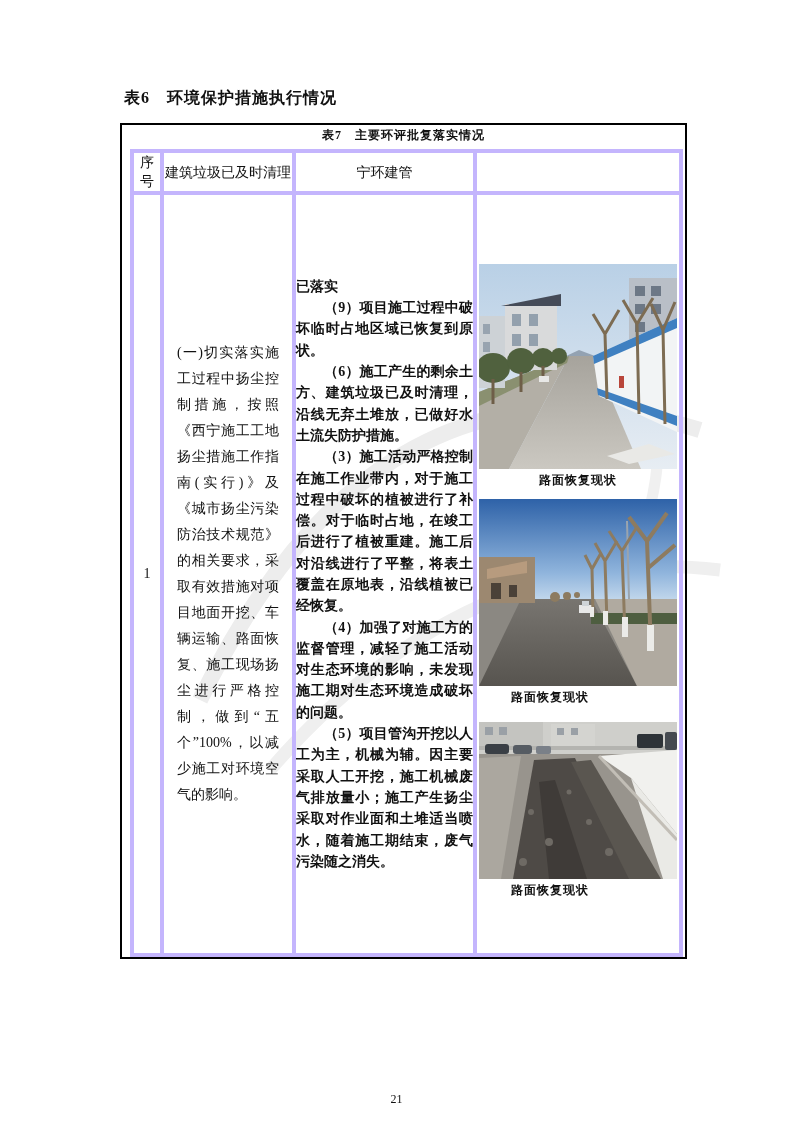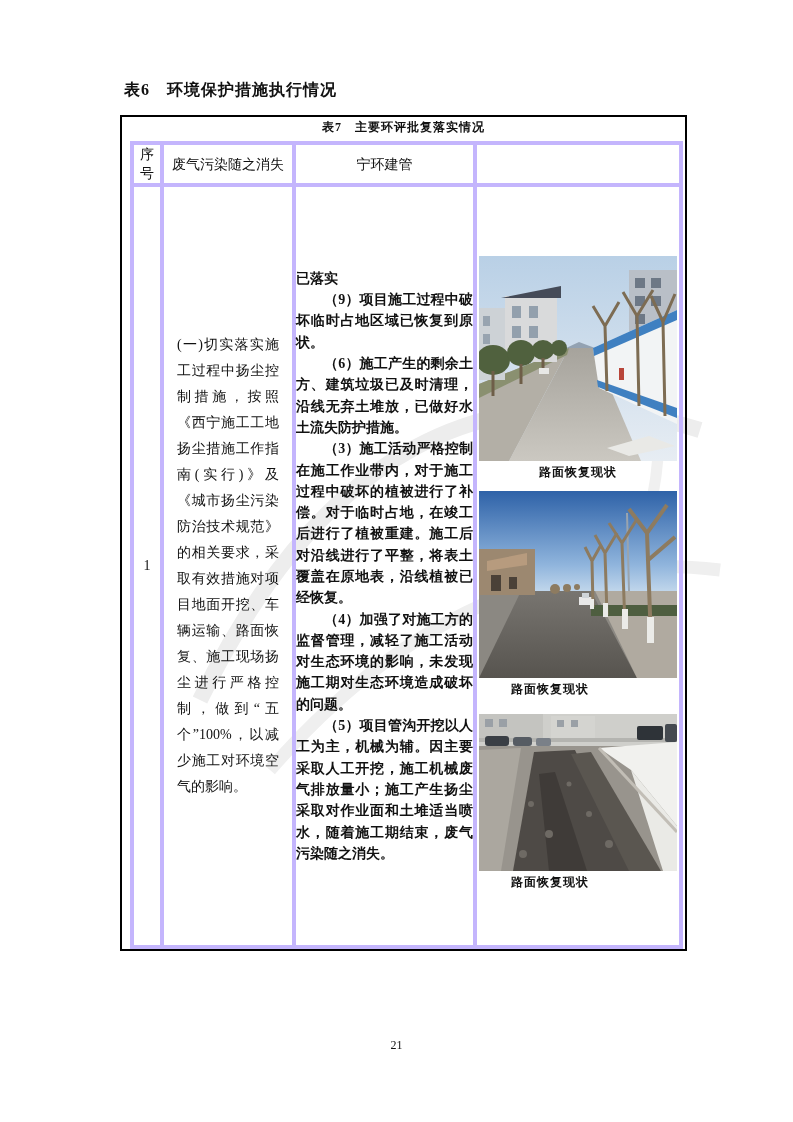--- a/index.html
+++ b/index.html
@@ -1,21 +1,21 @@
 <!DOCTYPE html>
 <html><head>
 <meta charset="utf-8">
 <style>
   html,body{margin:0;padding:0;}
   body{
     width:793px;height:1122px;background:#ffffff;position:relative;overflow:hidden;
     font-family:"Liberation Serif","DejaVu Serif",serif;color:#111;
   }
   .watermark{position:absolute;left:0;top:0;z-index:0;pointer-events:none;}
-  .content{position:absolute;left:113px;top:80px;width:567px;z-index:1;padding-left:7px;}
+  .content{position:absolute;left:113px;top:88px;width:567px;z-index:1;padding-left:7px;}
   .h6{
     font-size:16px;font-weight:bold;margin:0 0 14px 4px;letter-spacing:1px;
   }
   .outer-box{border:2px solid #000;}
   .intro{
     margin:8px 8px 4px 8px;font-size:15px;line-height:29px;
     text-indent:2em;text-align:justify;letter-spacing:0.5px;
   }
   .t7title{
     text-align:center;font-weight:bold;font-size:12px;margin:2px 0 5px 0;letter-spacing:1px;
@@ -44,21 +44,21 @@
   figure.f1{margin-top:14px;}
   figure.f2{margin-top:10px;}
   figure.f3{margin-top:16px;}
   figure svg{display:block;margin:0 auto;}
   figcaption{
     font-weight:bold;font-size:12px;letter-spacing:1px;margin-top:3px;
   }
   figcaption.cap-center{text-align:center;}
   figcaption.cap-left{text-align:left;padding-left:34px;}
   .footer{
-    position:absolute;left:0;top:1038px;width:100%;text-align:center;
+    position:absolute;left:0;top:1092px;width:100%;text-align:center;
     font-size:12px;font-family:"Liberation Serif",serif;z-index:1;
   }
 </style>
 </head>
 <body>
 
 <div class="page-root">
 
   <svg class="watermark" width="793" height="1122" viewBox="0 0 793 1122">
     <path d="M 200 700 Q 380 330 700 430" fill="none" stroke="#ededed" stroke-width="16"></path>
@@ -78,21 +78,21 @@
       <table class="t7">
         <colgroup>
             <col class="c1">
             <col class="c2">
             <col class="c3">
             <col class="c4">
           </colgroup>
         <thead>
           <tr class="hdr">
             <th>序号</th>
-            <th>废气污染随之消失</th>
+            <th>建筑垃圾已及时清理</th>
             <th>宁环建管</th>
             <th></th>
           </tr>
         </thead>
         <tbody>
           <tr class="body-row">
 
             <td class="no-cell">1</td>
 
             <td class="req-cell">

